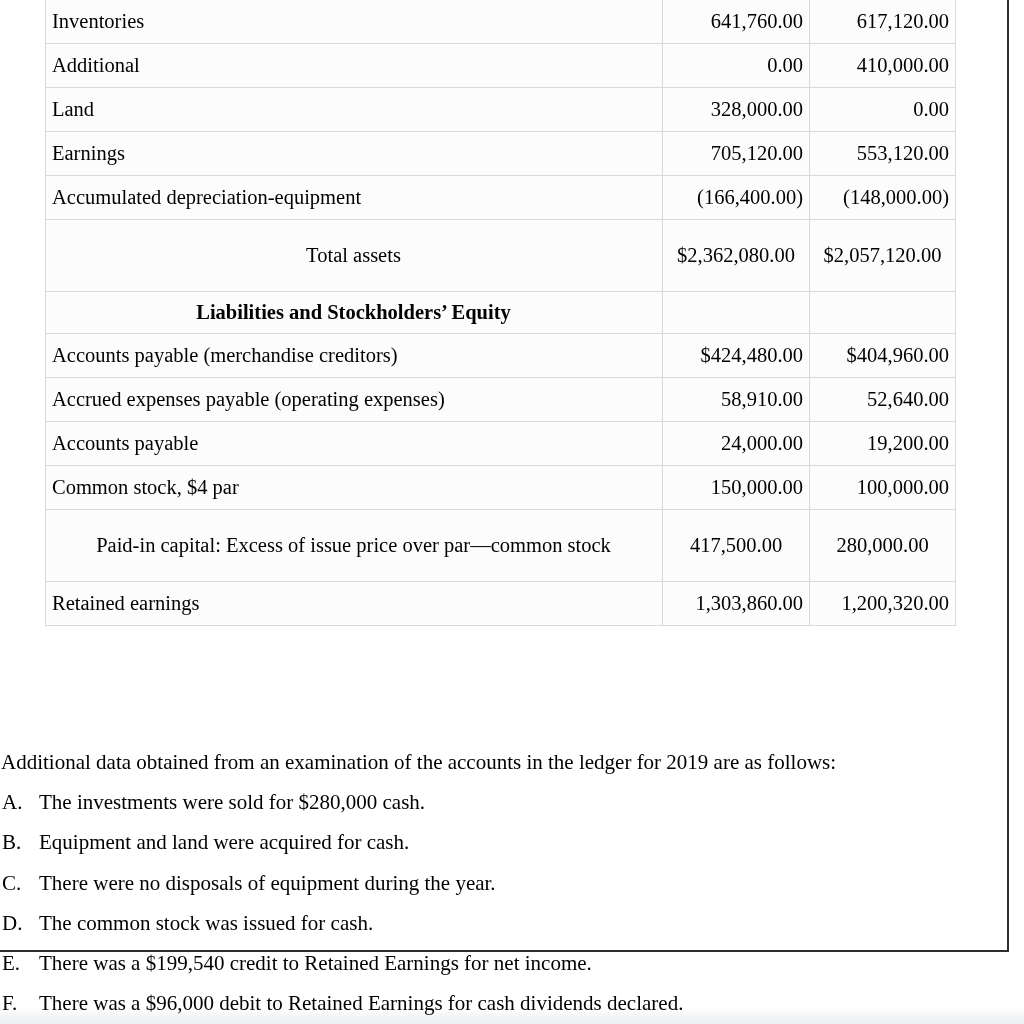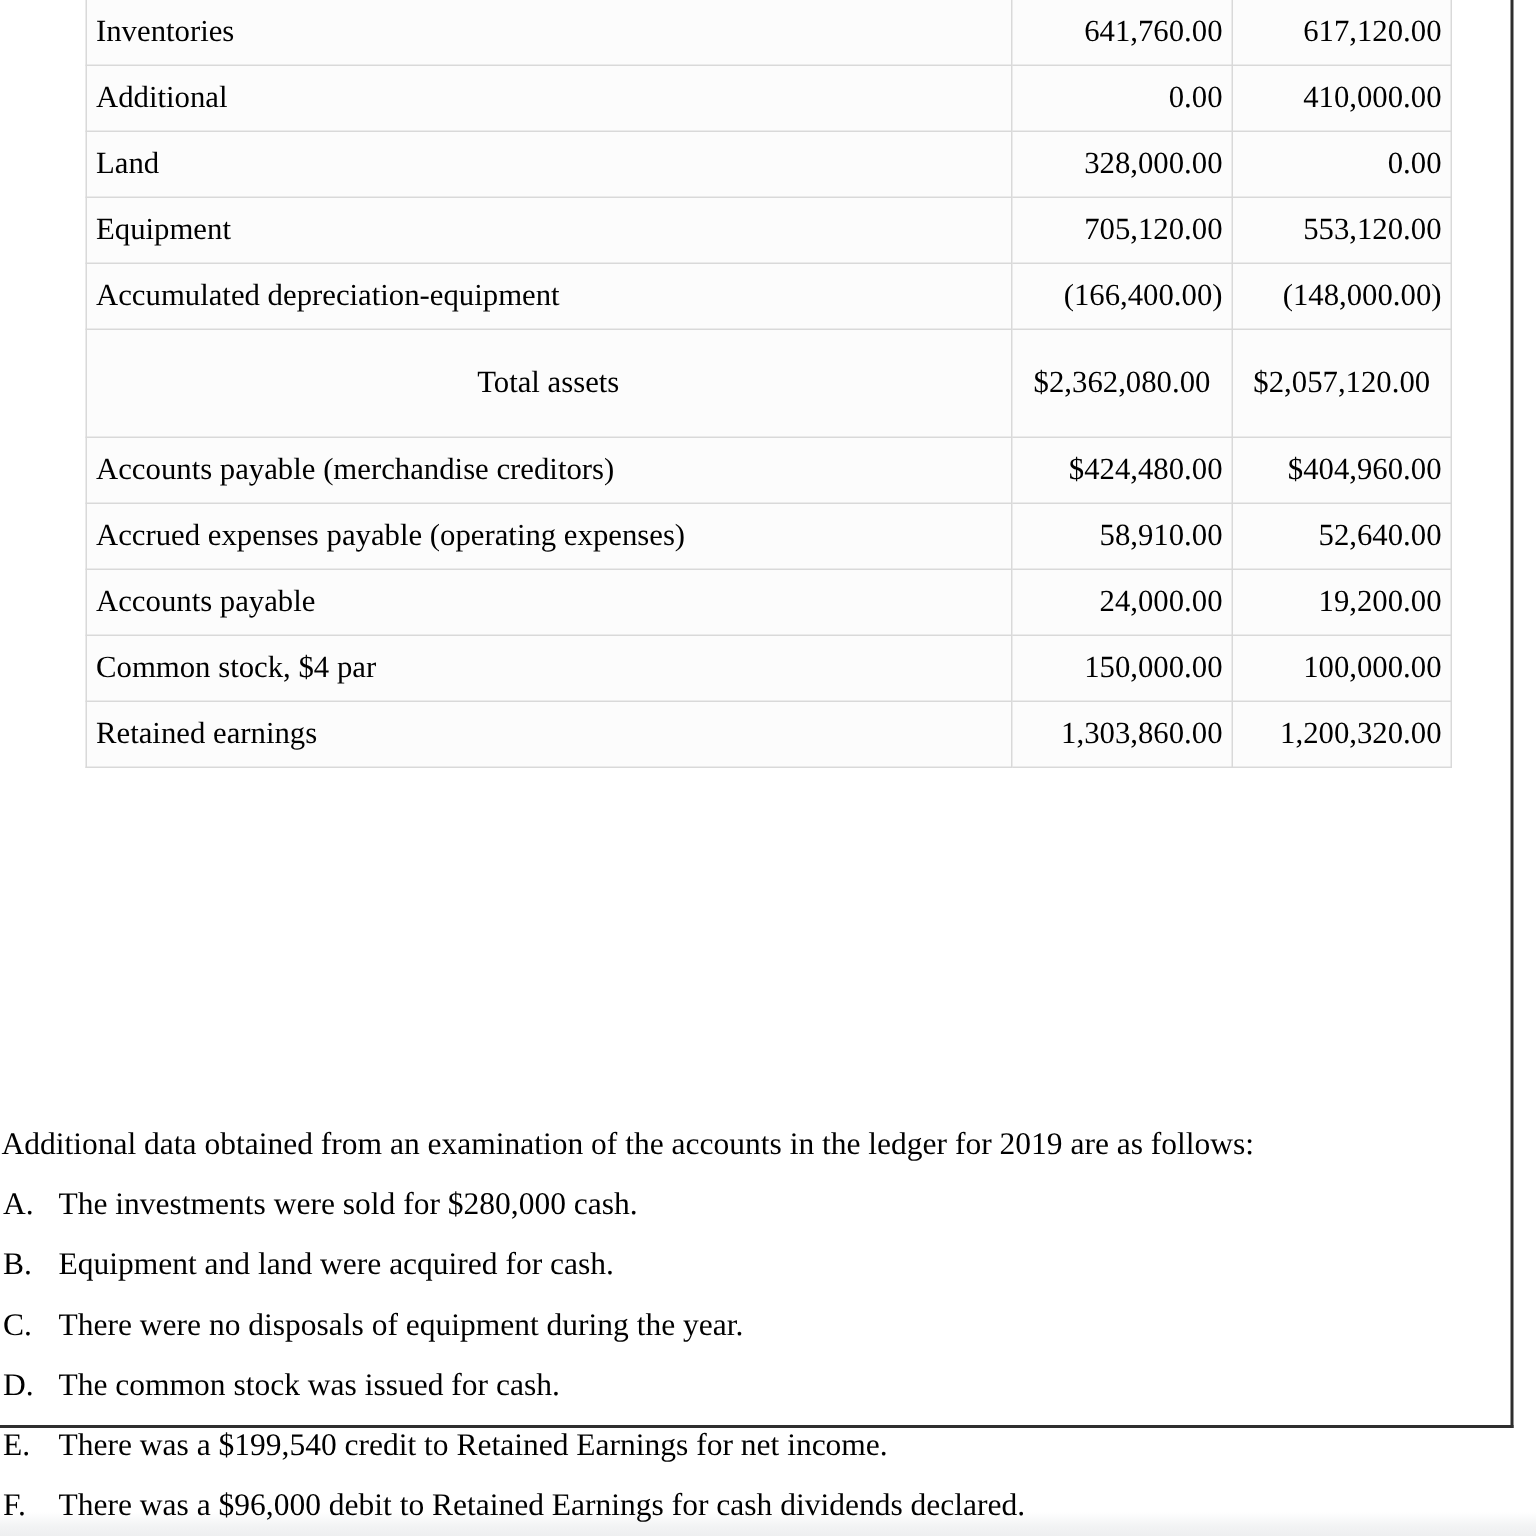--- a/index.html
+++ b/index.html
@@ -47,21 +47,21 @@
     left: 0;
     top: 1008px;
     width: 1024px;
     height: 16px;
     background: linear-gradient(to bottom, #ffffff 0%, #f2f3f4 60%, #eeeff0 100%);
   }
 
   
   #bs-wrap {
     position: absolute;
-    left: 57px;
+    left: 45px;
     top: -1px;
     width: 910px;
   }
   table.bs {
     border-collapse: collapse;
     width: 910px;
     table-layout: fixed;
     background: #fcfcfc;
   }
   table.bs col.c-label { width: 617px; }
@@ -157,37 +157,42 @@
         <td class="num">410,000.00</td>
       </tr>
 
       <tr class="r-norm">
         <td class="label">Land</td>
         <td class="num">328,000.00</td>
         <td class="num">0.00</td>
       </tr>
 
       <tr class="r-norm">
-        <td class="label">Equipment</td>
+        <td class="label">Earnings</td>
         <td class="num">705,120.00</td>
         <td class="num">553,120.00</td>
       </tr>
 
       <tr class="r-norm">
         <td class="label">Accumulated depreciation-equipment</td>
         <td class="num">(166,400.00)</td>
         <td class="num">(148,000.00)</td>
       </tr>
 
       <tr class="r-tall">
         <td class="label">Total assets</td>
         <td class="num">$2,362,080.00</td>
         <td class="num">$2,057,120.00</td>
       </tr>
 
+      <tr class="r-sect">
+        <td class="section">Liabilities and Stockholders’ Equity</td>
+        <td class="num"></td>
+        <td class="num"></td>
+      </tr>
 
       <tr class="r-norm">
         <td class="label">Accounts payable (merchandise creditors)</td>
         <td class="num">$424,480.00</td>
         <td class="num">$404,960.00</td>
       </tr>
 
       <tr class="r-norm">
         <td class="label">Accrued expenses payable (operating expenses)</td>
         <td class="num">58,910.00</td>
@@ -199,20 +204,25 @@
         <td class="num">24,000.00</td>
         <td class="num">19,200.00</td>
       </tr>
 
       <tr class="r-norm">
         <td class="label">Common stock, $4 par</td>
         <td class="num">150,000.00</td>
         <td class="num">100,000.00</td>
       </tr>
 
+      <tr class="r-tall">
+        <td class="label">Paid-in capital: Excess of issue price over par—common stock</td>
+        <td class="num">417,500.00</td>
+        <td class="num">280,000.00</td>
+      </tr>
 
       <tr class="r-norm">
         <td class="label">Retained earnings</td>
         <td class="num">1,303,860.00</td>
         <td class="num">1,200,320.00</td>
       </tr>
 
 
     </tbody>
   </table>

